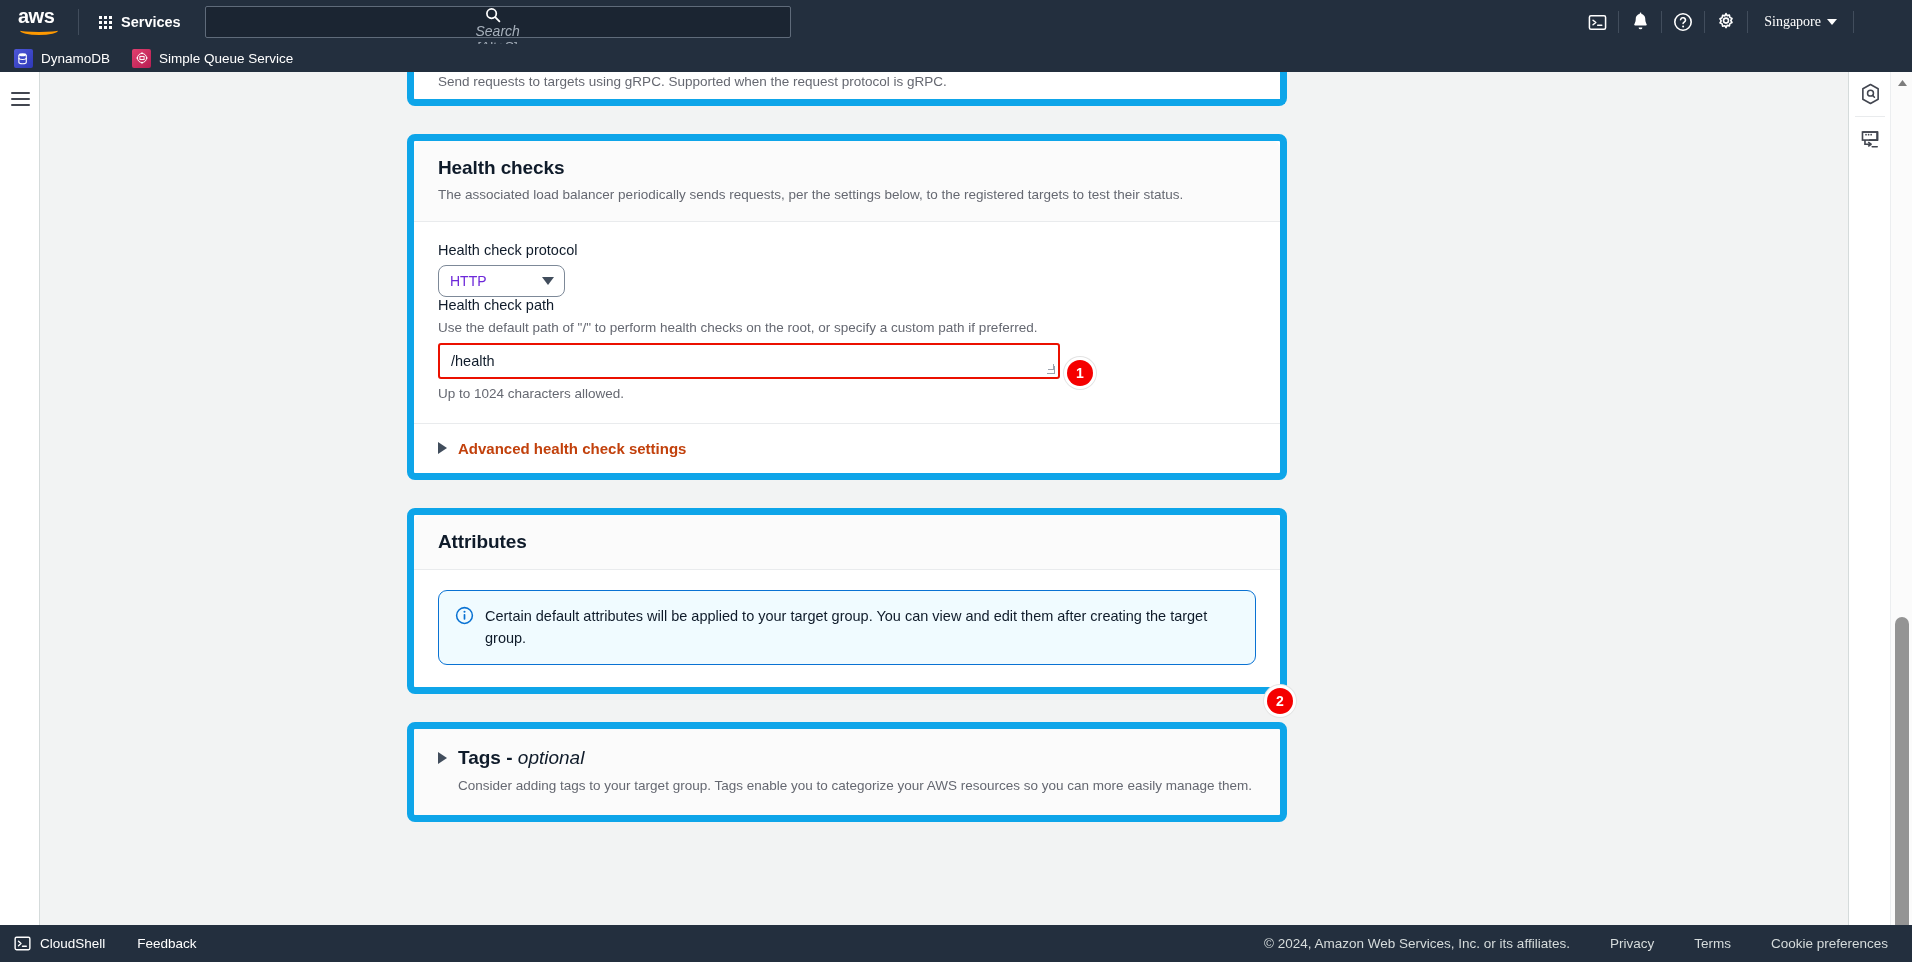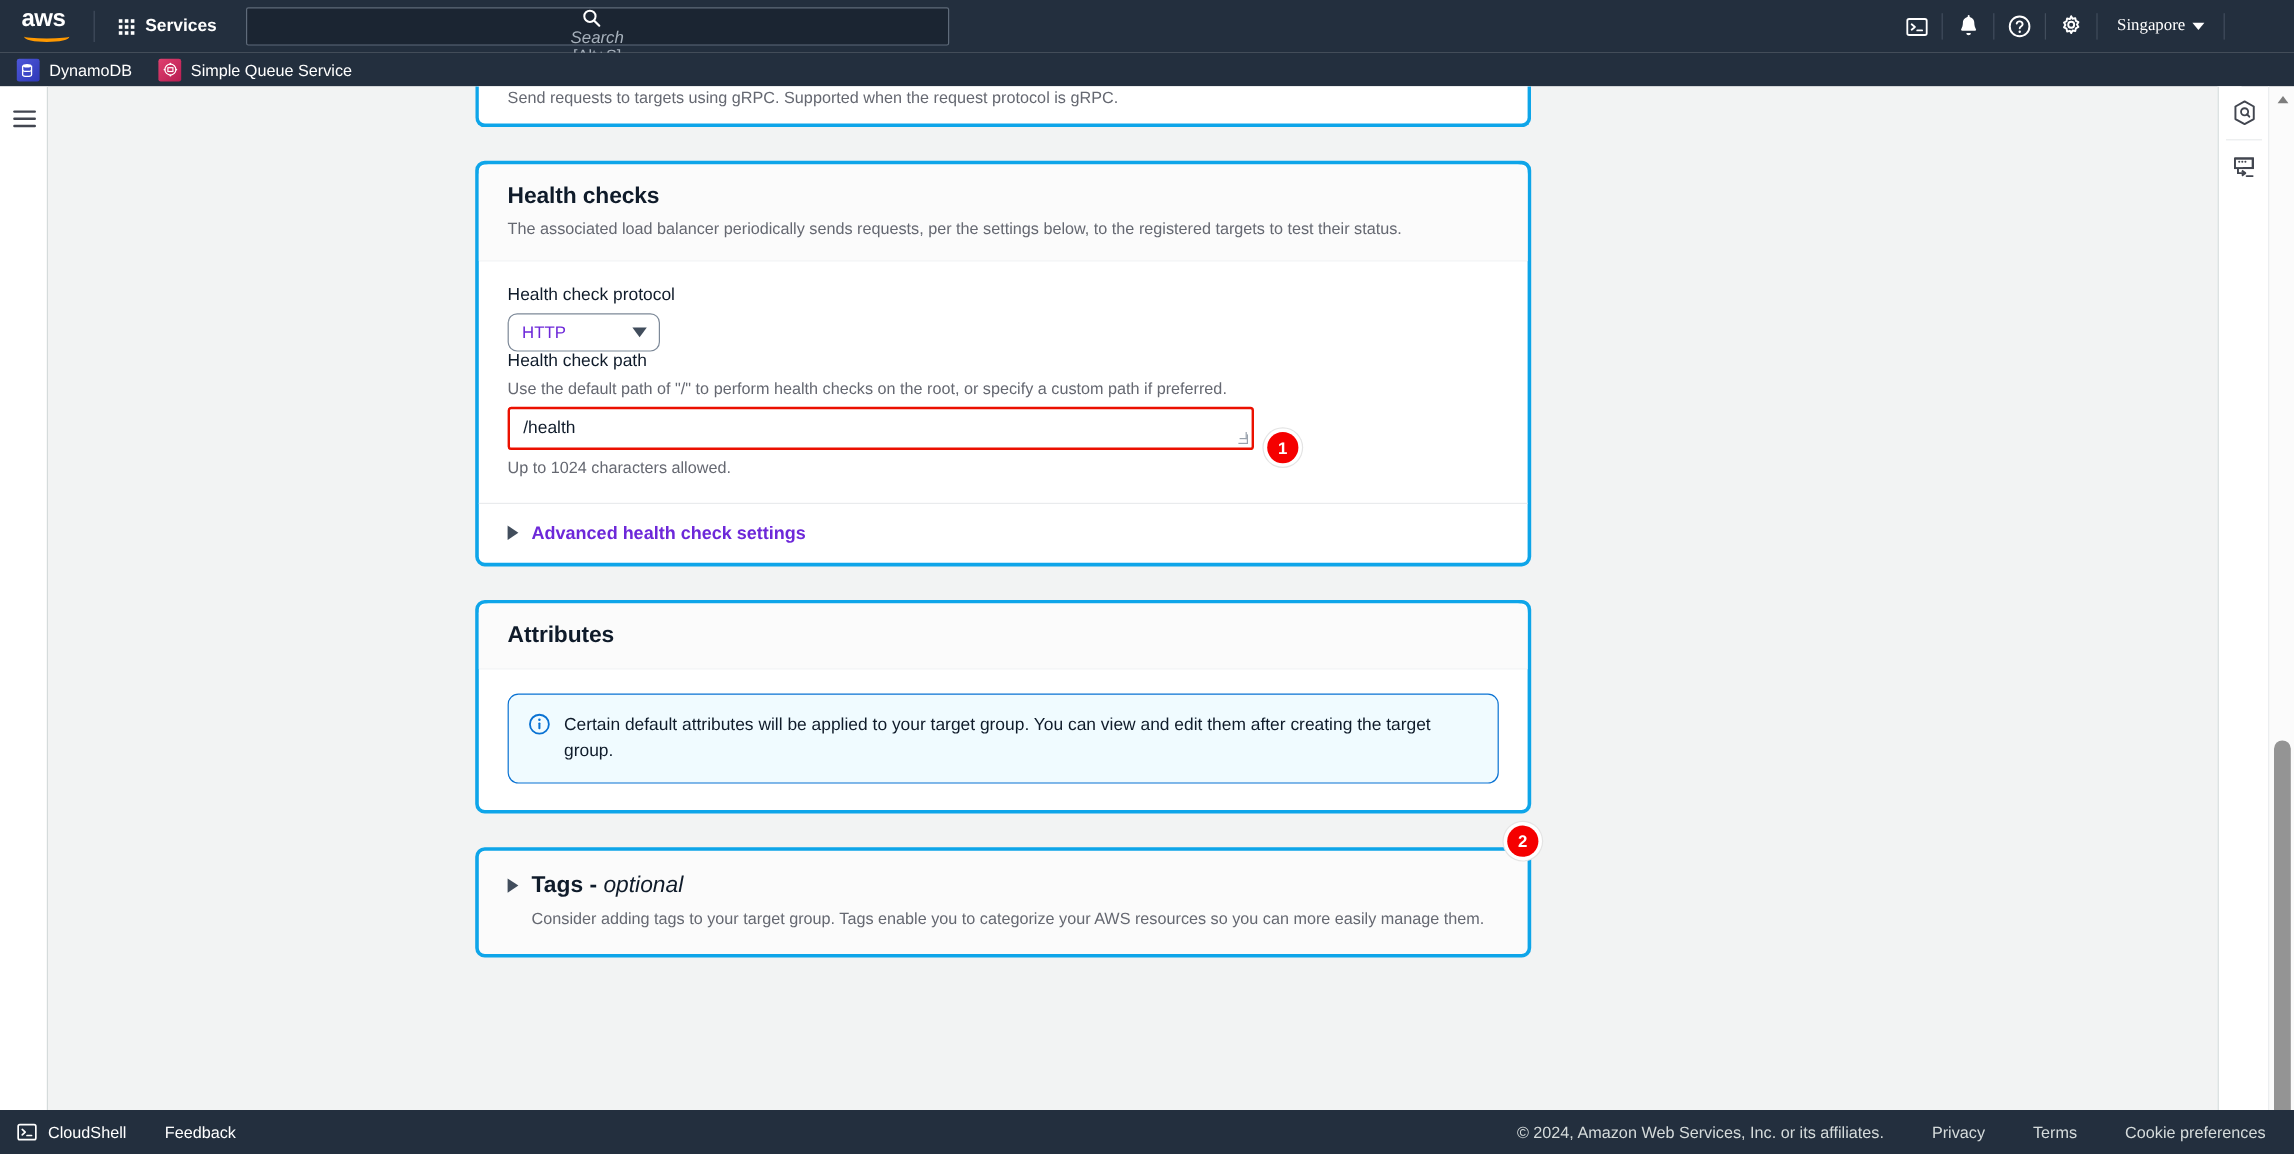--- a/index.html
+++ b/index.html
@@ -90,27 +90,27 @@
   .sb-arrow { width: 22px; height: 18px; display:flex; align-items:center; justify-content:center; cursor:pointer;}
   .sb-up { position:absolute; top:2px; left:0; }
   .sb-down { position:absolute; bottom:2px; left:0; }
   .sb-thumb {
     position: absolute; left: 4px; top: 545px; width: 14px; height: 318px;
     background: #949494; border-radius: 7px; cursor: pointer;
   }
 
   
   .content {
-    position: absolute; top: 72px; left: 40px; width: 1828px; height: 890px;
+    position: absolute; top: 72px; left: 51px; width: 1828px; height: 890px;
     background: #f2f3f3; overflow: hidden;
   }
   .colwrap { position: absolute; left: 356px; top: 0; width: 880px; }
 
   .card {
-    background: #ffffff; border: 3px solid #0ea5e9;
+    background: #ffffff; border: 7px solid #0ea5e9;
     border-radius: 8px; width: 880px;
   }
   .card-clip-top {
     border-radius: 0 0 8px 8px; border-top: none; height: 48px; overflow:hidden;
   }
   .card-hdr { padding: 16px 24px 16px 24px; border-bottom: 1px solid #e9ebed; background: #fbfbfb; border-radius: 8px 8px 0 0;}
   .card-title { font-size: 19px; font-weight: 700; color: #0f1b2a; letter-spacing: -0.1px; }
   .card-sub { font-size: 13.5px; color: #656871; margin-top: 6px; line-height: 1.45; }
   .card-body { padding: 20px 24px 22px 24px; }
 
@@ -137,21 +137,21 @@
     border-bottom: 1px solid #99a2ad; border-right: 1px solid #99a2ad;
     transform: rotate(0deg);
   }
   .resize-grip:after {
     content:""; position:absolute; right: 0px; bottom: 3px; width: 5px; height: 5px;
     border-bottom: 1px solid #99a2ad; border-right: 1px solid #99a2ad;
   }
 
   .expando-row { display: flex; align-items: center; gap: 11px; cursor: pointer; }
   .tri-right { width: 0; height: 0; border-top: 6px solid transparent; border-bottom: 6px solid transparent; border-left: 9px solid #414d5c; flex: none; }
-  .expando-label { font-size: 15px; font-weight: 700; color: #6d28d9; }
+  .expando-label { font-size: 15px; font-weight: 700; color: #c2410c; }
   .expando-label-lg { font-size: 19px; font-weight: 700; color: #0f1b2a; }
   .expando-label-lg em { font-style: italic; font-weight: 400; }
 
   .alertbox {
     border: 1px solid #0972d3; background: #f0fbff; border-radius: 9px;
     padding: 14px 18px 15px 16px; display: flex; gap: 11px; align-items: flex-start;
   }
   .alert-text { font-size: 14.5px; color: #0f1b2a; line-height: 1.52; }
 
   .btnrow {

